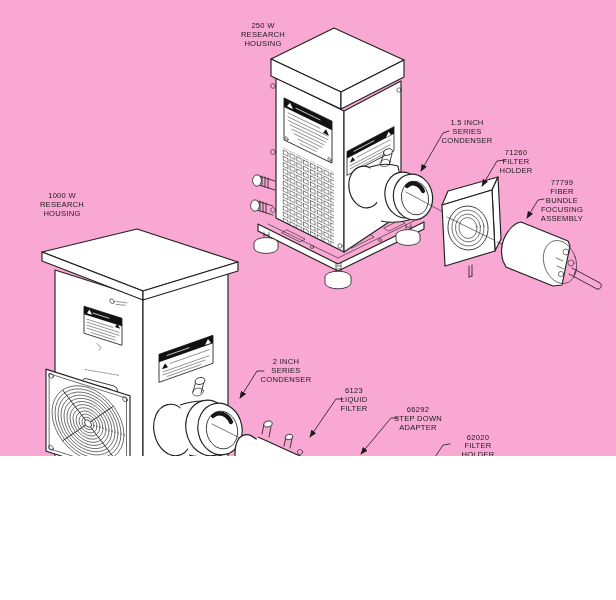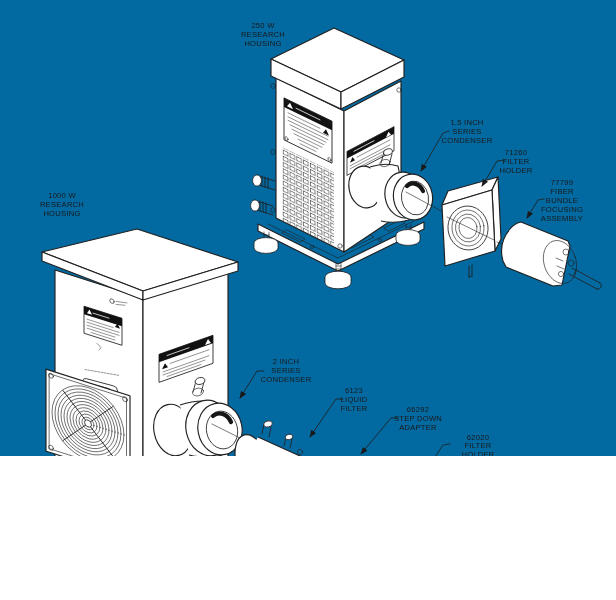--- a/index.html
+++ b/index.html
@@ -1,16 +1,16 @@
 <!DOCTYPE html>
 <html><head>
 <meta charset="utf-8">
 <style>
   html,body{margin:0;padding:0;background:#ffffff;}
-  .stage{position:relative;width:616px;height:456px;background:#0369a1;overflow:hidden;
+  .stage{position:relative;width:616px;height:456px;background:#f9a8d4;overflow:hidden;
          font-family:"Liberation Sans",sans-serif;}
   svg{display:block}
   .s  {fill:none;stroke:#202020;stroke-width:1.15;stroke-linejoin:round;stroke-linecap:round}
   .t  {fill:none;stroke:#202020;stroke-width:0.6;stroke-linejoin:round;stroke-linecap:round}
   .m  {fill:none;stroke:#202020;stroke-width:0.85;stroke-linejoin:round;stroke-linecap:round}
   .wf {fill:#ffffff;stroke:#202020;stroke-width:1.15;stroke-linejoin:round}
   .wf2{fill:#ffffff;stroke:#202020;stroke-width:0.8;stroke-linejoin:round}
   .blk{fill:#111111;stroke:none}
   .wln{fill:none;stroke:#ffffff;stroke-width:0.7;stroke-linecap:round}
   .gry{fill:none;stroke:#3a3a3a;stroke-width:0.5;stroke-linecap:round}

